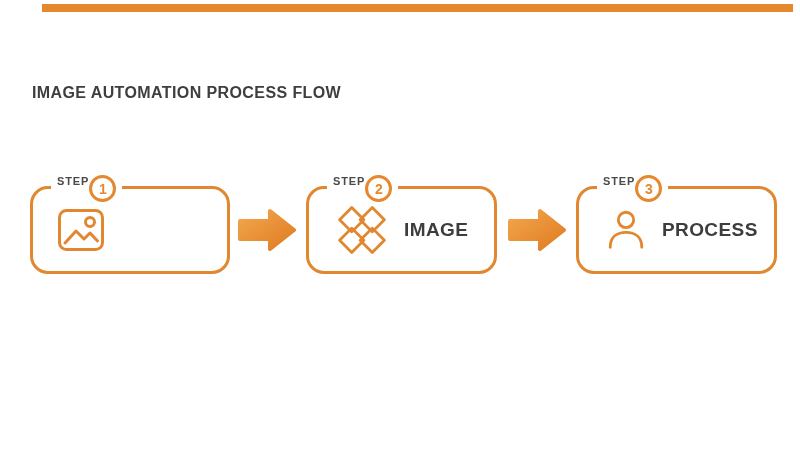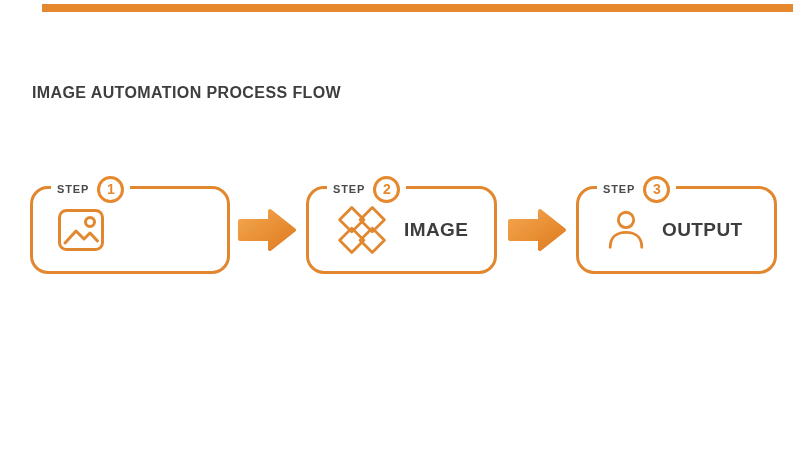--- a/index.html
+++ b/index.html
@@ -43,22 +43,20 @@
   }
   .card-1 { left: 30px;  width: 200px; }
   .card-2 { left: 306px; width: 191px; }
   .card-3 { left: 576px; width: 201px; }
 
   .step-tab {
     position: absolute;
     left: 18px; top: -14px;
     height: 28px;
     display: flex;
-    align-items: center;
-    gap: 8px;
     background: #ffffff;
     padding: 0 6px;
   }
   .step-word {
     font-size: 11px;
     font-weight: bold;
     letter-spacing: 0.9px;
     color: #4a4a4a;
   }
   .step-circle {
@@ -147,14 +145,14 @@
 
 <div class="step-card card-3">
   <div class="step-tab">
     <span class="step-word">STEP</span>
     <span class="step-circle">3</span>
   </div>
   <svg class="card-icon" width="46" height="46" viewBox="0 0 48 48" fill="none">
     <circle cx="24" cy="13.5" r="8" stroke="#e1872f" stroke-width="3"></circle>
     <path d="M7.5 42 C7.5 31 15 26.5 24 26.5 C33 26.5 40.5 31 40.5 42" stroke="#e1872f" stroke-width="3" stroke-linecap="round"></path>
   </svg>
-  <span class="card-label">OUTPUT</span>
+  <span class="card-label">PROCESS</span>
 </div>
 
 </body></html>

